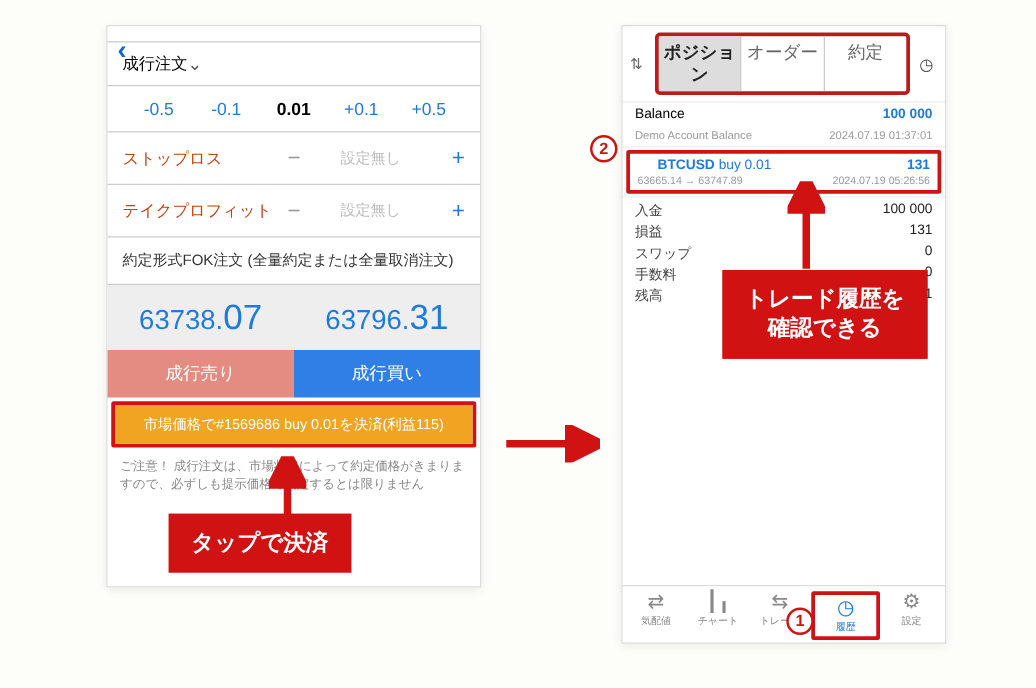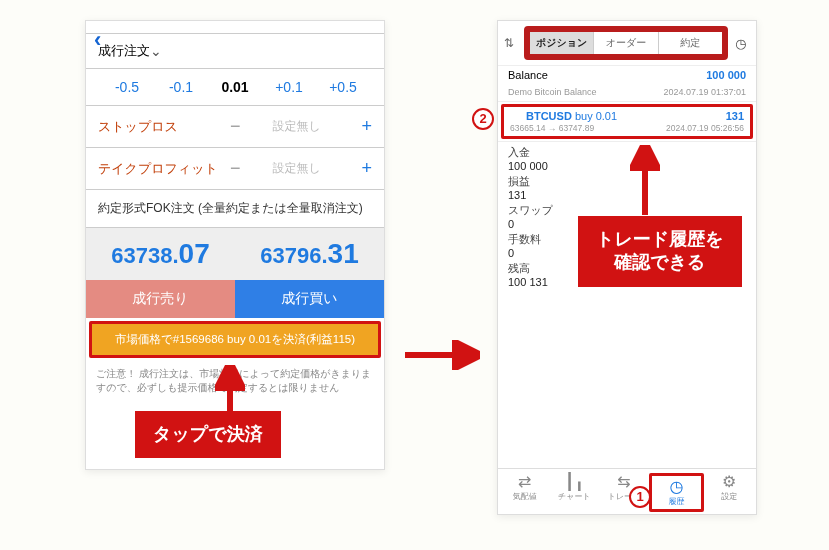--- a/index.html
+++ b/index.html
@@ -93,21 +93,21 @@
 
   .prices {
     display: flex;
     padding: 10px 0;
     background: #eee;
   }
   .price {
     flex: 1;
     text-align: center;
     font-size: 22px;
-    font-weight: 700;
+    font-weight: 400;
     color: #1f7ae0;
   }
   .price .big { font-size: 28px; }
 
   .btns { display: flex; }
   .btn-sell, .btn-buy {
     flex: 1;
     text-align: center;
     padding: 10px 0;
     color: #fff;
@@ -140,24 +140,24 @@
   .top-row {
     display: flex;
     align-items: center;
     padding: 5px 6px;
     border-bottom: 1px solid #eee;
     gap: 4px;
   }
   .sort-ic { font-size: 12px; color: #666; width: 16px; }
   .seg {
     display: flex;
-    border: 6px solid #b91c1c;
+    border: 3px solid #b91c1c;
     border-radius: 4px;
     overflow: hidden;
-    font-size: 10px;
+    font-size: 14px;
     flex: 1;
   }
   .seg-item {
     flex: 1;
     text-align: center;
     padding: 4px 2px;
     color: #666;
     border-right: 1px solid #ccc;
   }
   .seg-item:last-child { border-right: none; text-align: center; }
@@ -180,21 +180,21 @@
     border-radius: 2px;
     padding: 3px 6px;
   }
   .hist-line1 { display: flex; justify-content: space-between; font-size: 11px; padding-left: 16px; }
   .hist-sym { color: #1f7ae0; font-weight: 600; }
   .hist-buy { color: #1f7ae0; }
   .hist-pl  { color: #1f7ae0; font-weight: 600; }
   .hist-line2 { display: flex; justify-content: space-between; font-size: 8.5px; color: #999; margin-top: 1px;}
 
   .sum-rows { padding: 2px 10px; border-top: 1px solid #eee; }
-  .sum-row { display: flex; justify-content: space-between; font-size: 11px; padding: 1px 0; flex-direction: column; }
+  .sum-row { display: flex; justify-content: space-between; font-size: 11px; padding: 1px 0; }
   .sum-row .lbl { color: #444; }
   .sum-row .val { color: #222; font-weight: 500; }
 
   .bottom-tabs {
     position: absolute;
     bottom: 0;
     left: 0; right: 0;
     display: flex;
     border-top: 1px solid #ddd;
     padding: 4px 2px 2px;
@@ -306,21 +306,21 @@
       <div class="seg-item">約定</div>
     </div>
     <span class="clock-ic">◷</span>
   </div>
 
   <div class="bal-row">
     <span>Balance</span>
     <span class="v">100 000</span>
   </div>
   <div class="acct-row">
-    <span>Demo Bitcoin Balance</span>
+    <span>Demo Account Balance</span>
     <span class="t">2024.07.19 01:37:01</span>
   </div>
 
   <div class="hist-wrap">
     <div class="hist-line1">
       <span><span class="hist-sym">BTCUSD</span> <span class="hist-buy">buy 0.01</span></span>
       <span class="hist-pl">131</span>
     </div>
     <div class="hist-line2">
       <span>63665.14 → 63747.89</span>

